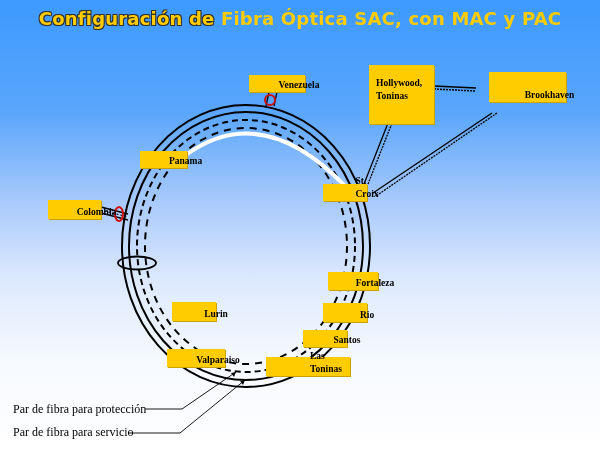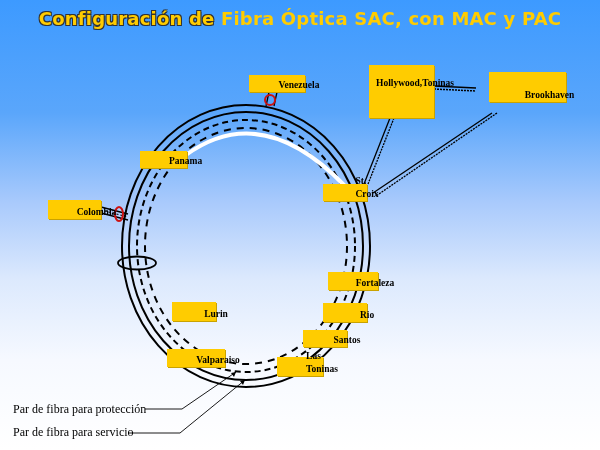--- a/index.html
+++ b/index.html
@@ -68,21 +68,21 @@
 
   <polyline points="145,409 182,409 236,372" fill="none" stroke="#000" stroke-width="0.9"></polyline>
   <polygon points="236,372 231,373 234,377" fill="#000"></polygon>
   <polyline points="128,433 180,433 245,380" fill="none" stroke="#000" stroke-width="0.9"></polyline>
   <polygon points="245,380 240,381 243,385" fill="#000"></polygon>
 </svg>
 
 <div class="node" style="left:249px;top:75px;width:56px;height:17px;">
   <span>Venezuela</span>
 </div>
-<div class="node topleft" style="left:369px;top:65px;width:65px;height:53px;flex-direction:row;">
+<div class="node topleft" style="left:369px;top:65px;width:65px;height:59px;flex-direction:column;">
   <span>Hollywood,</span>
   <span>Toninas</span>
 </div>
 <div class="node" style="left:489px;top:72px;width:77px;height:30px;">
   <span>Brookhaven</span>
 </div>
 <div class="node" style="left:140px;top:151px;width:47px;height:17px;">
   <span>Panama</span>
 </div>
 <div class="node" style="left:323px;top:184px;width:30px;height:17px;">
@@ -99,18 +99,18 @@
 </div>
 <div class="node" style="left:323px;top:303px;width:37px;height:19px;">
   <span>Rio</span>
 </div>
 <div class="node" style="left:303px;top:330px;width:40px;height:17px;">
   <span>Santos</span>
 </div>
 <div class="node" style="left:167px;top:349px;width:58px;height:18px;">
   <span>Valparaiso</span>
 </div>
-<div class="node" style="left:277px;top:357px;width:46px;height:19px;">
+<div class="node" style="left:266px;top:357px;width:84px;height:19px;">
   <span>Las Toninas</span>
 </div>
 
 <div class="legend-text" style="left:13px;top:402px;">Par de fibra para protección</div>
 <div class="legend-text" style="left:13px;top:425px;">Par de fibra para servicio</div>
 
 </body></html>

